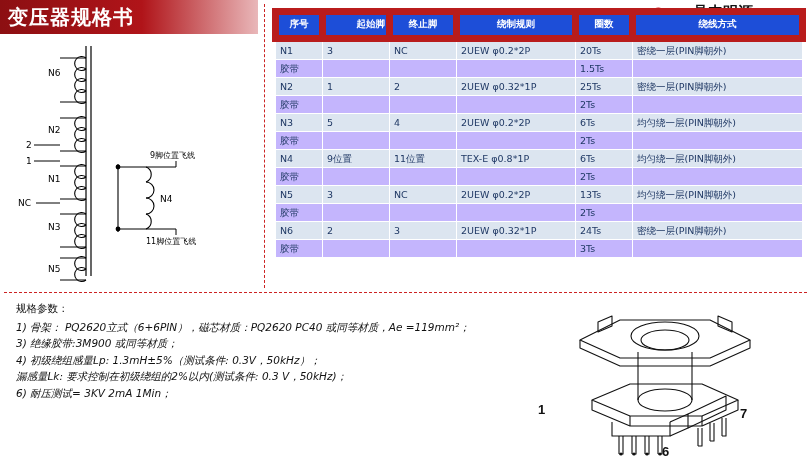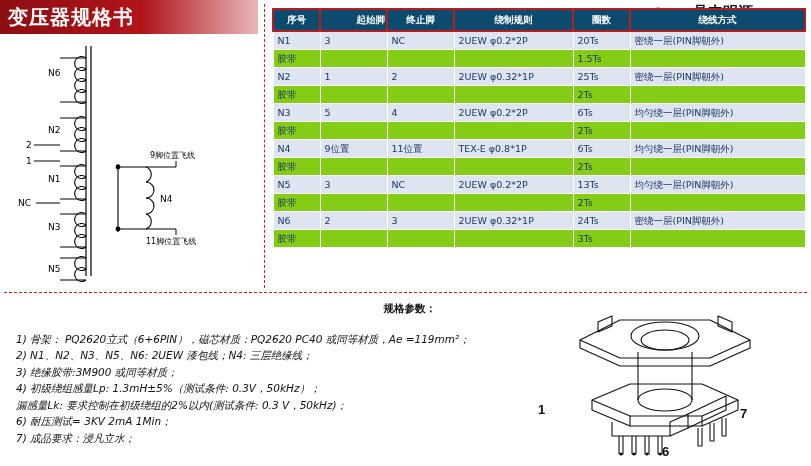--- a/index.html
+++ b/index.html
@@ -52,49 +52,49 @@
   }
   .h-dash{
     position:absolute;left:4px;top:292px;width:803px;height:0;
     border-top:1px dashed #c22;
   }
 
   
   .table-wrap{position:absolute;left:272px;top:8px;width:534px;}
   table{border-collapse:collapse;width:534px;font-size:9.5px;}
   th{
-    background:#0c4a6e;color:#ffffff;font-weight:bold;
-    border:2px solid #b91c1c;
+    background:#1d4ed8;color:#ffffff;font-weight:bold;
+    border:7px solid #b91c1c;
     height:18px;line-height:18px;
-    font-family:Liberation Sans, sans-serif;
+    font-family:Liberation Mono, monospace;
   }
   td{
     border:1px solid #ffffff;
     height:17px;line-height:17px;
     padding:0 4px;
     color:#1f3864;
     font-family:"DejaVu Sans","Liberation Sans",sans-serif;
     white-space:nowrap;
   }
   tr.row-a td{background:#dce5f0;}
-  tr.row-b td{background:#84cc16;}
+  tr.row-b td{background:#c4b5fd;}
   th.c0{width:38px;}  td.c0{width:38px;}
   th.c1{width:58px;text-align:right;}  td.c1{width:58px;}
   th.c2{width:58px;}  td.c2{width:58px;}
   th.c3{width:110px;} td.c3{width:110px;}
   th.c4{width:48px;}  td.c4{width:48px;}
   th.c5{width:auto;}
 
   
   .spec{
     position:absolute;left:16px;top:300px;width:420px;
     font-size:10.5px;color:#111;line-height:16.5px;
     font-family:"DejaVu Sans","Liberation Sans",sans-serif;
   }
-  .spec .head{font-weight:bold;margin-bottom:14px;text-align:right;}
+  .spec .head{font-weight:normal;margin-bottom:2px;}
   .spec .line{white-space:nowrap;font-style:italic;}
 
   
   .bobbin{position:absolute;left:520px;top:296px;width:285px;height:168px;}
   .bobbin svg{display:block;}
   .pin-num{
     position:absolute;font-size:13px;font-weight:bold;color:#111;
     font-family:"Liberation Sans",sans-serif;
   }
 </style>
@@ -306,26 +306,24 @@
           <td class="c4">3Ts</td>
           <td class="c5"></td>
         </tr>
       </tbody>
     </table>
   </div>
 
   <div class="spec">
     <div class="head">规格参数：</div>
     <div class="line">1)  骨架：  PQ2620立式（6+6PIN），磁芯材质：PQ2620 PC40 或同等材质，Ae =119mm²；</div>
-    <div class="line">2)  N1、N2、N3、N5、N6: 2UEW 漆包线；N4: 三层绝缘线；</div>
     <div class="line">3)  绝缘胶带:3M900 或同等材质；</div>
     <div class="line">4)  初级绕组感量Lp:  1.3mH±5%（测试条件:   0.3V，50kHz）；</div>
     <div class="line">漏感量Lk:  要求控制在初级绕组的2%以内(测试条件:  0.3 V，50kHz)；</div>
     <div class="line">6)  耐压测试= 3KV 2mA 1Min；</div>
-    <div class="line">7)  成品要求：浸凡立水；</div>
   </div>
 
   <div class="bobbin">
     <svg width="285" height="168" viewBox="0 0 285 168">
       <g fill="none" stroke="#111" stroke-width="1.1" stroke-linejoin="round">
 
         <path d="M60 44 L100 24 L190 24 L230 44 L190 62 L100 62 Z"></path>
         <path d="M60 44 L60 52 L100 70 L190 70 L230 52 L230 44"></path>
 
         <ellipse cx="145" cy="40" rx="34" ry="14"></ellipse>

